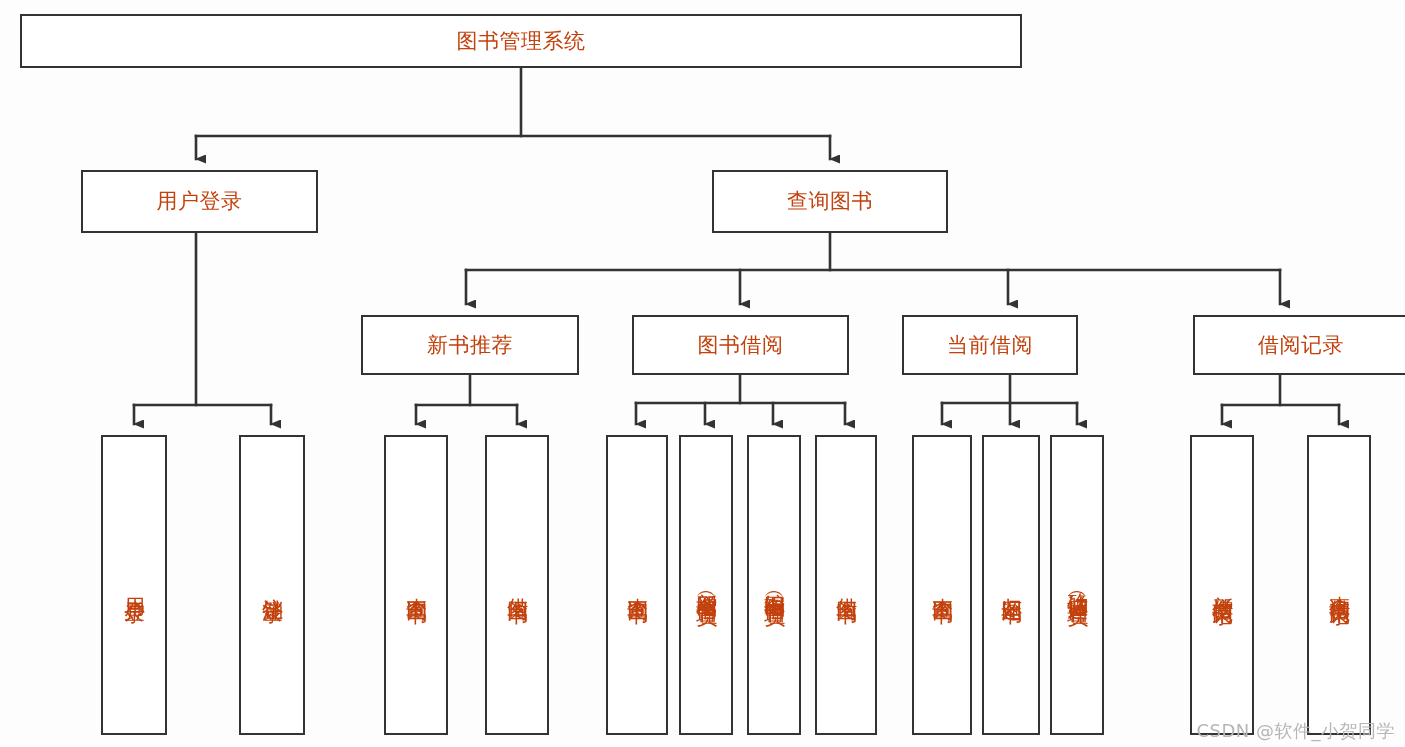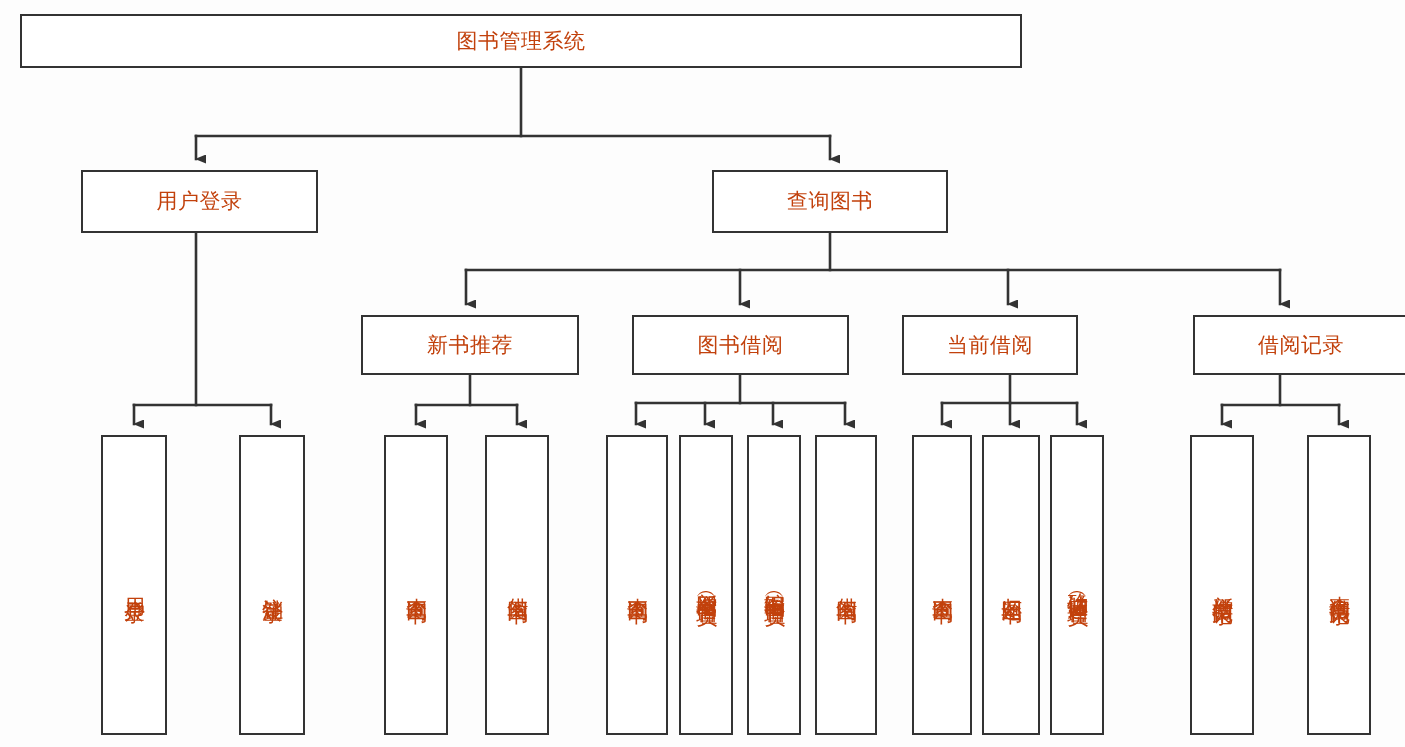--- a/index.html
+++ b/index.html
@@ -197,14 +197,15 @@
   </div>
 
   <div class="node vertical" style="left:1190px; top:435px; width:64px; height:300px;">
     <span class="node-label">新增借阅记录</span>
   </div>
 
   <div class="node vertical" style="left:1307px; top:435px; width:64px; height:300px;">
     <span class="node-label">查询借阅记录</span>
   </div>
 
+  <div id="watermark">CSDN @软件_小贺同学</div>
 
 </div>
 
 </body></html>

